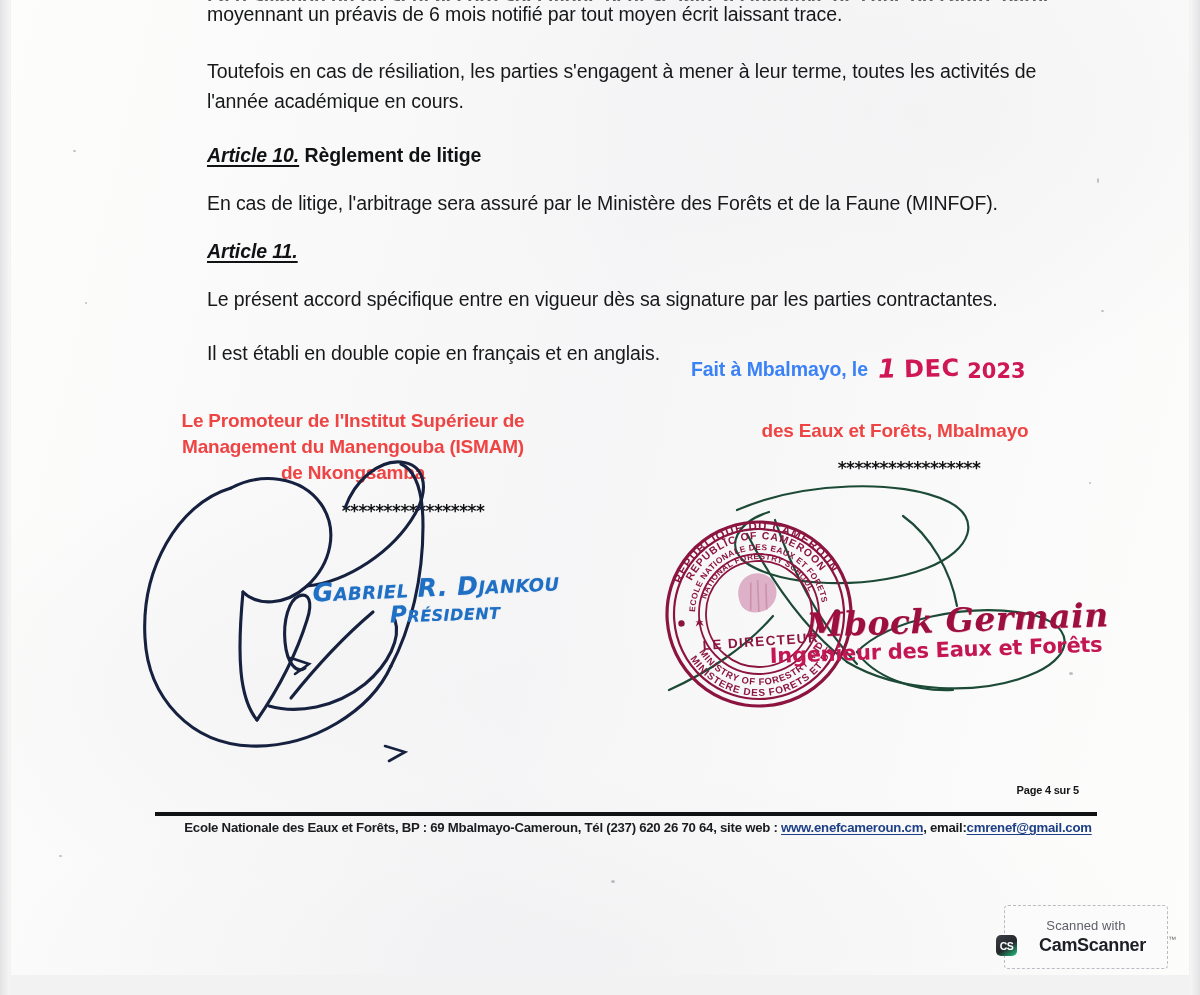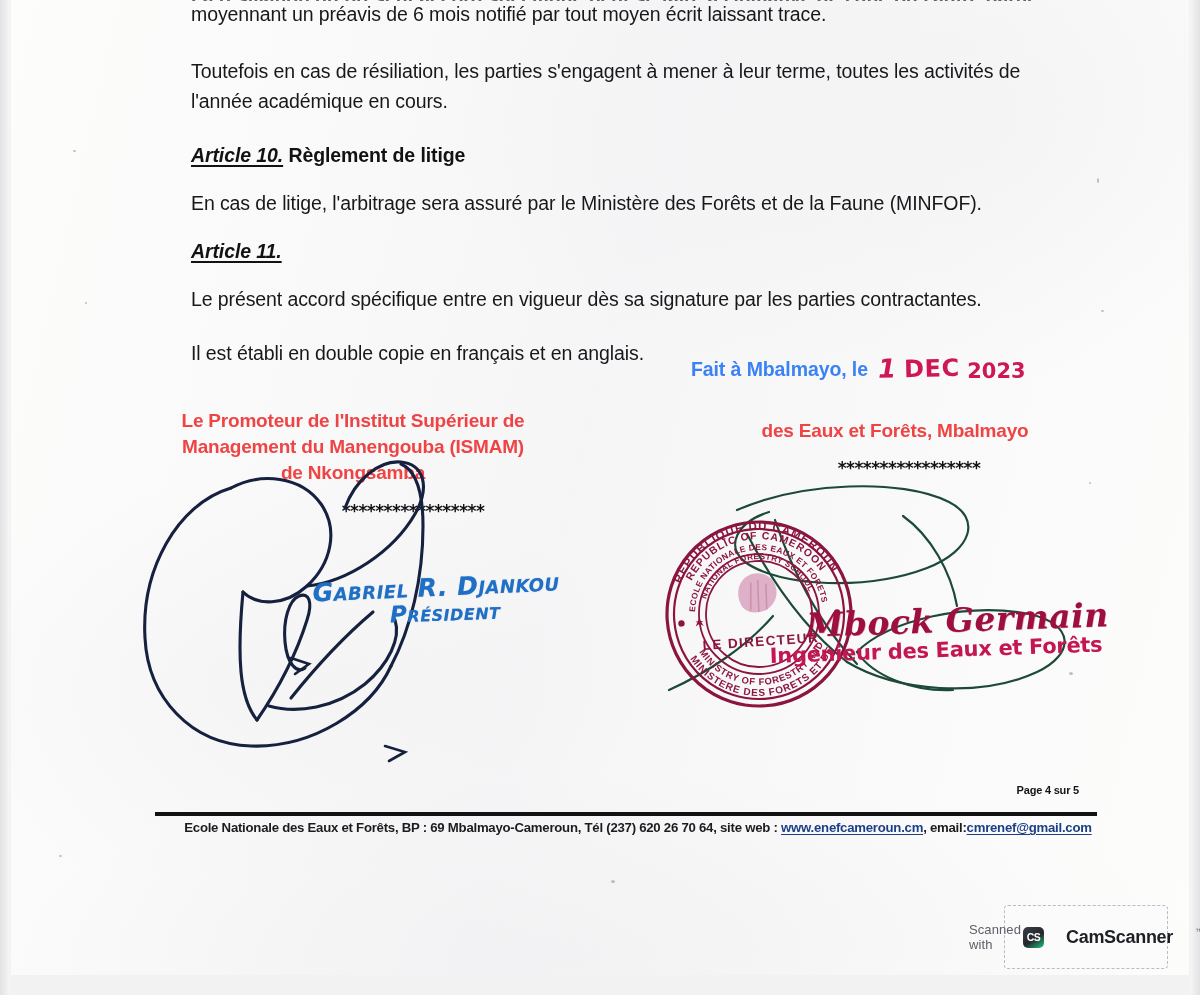--- a/index.html
+++ b/index.html
@@ -55,21 +55,21 @@
   .speck {
     position: absolute;
     background: #8d8d93;
     border-radius: 50%;
     opacity: .55;
   }
 
   
   .doc-body {
     position: absolute;
-    left: 180px;
+    left: 196px;
     top: 0;
     width: 862px;
   }
   .para {
     font-family: "Liberation Sans", sans-serif;
     font-size: 19.5px;
     line-height: 1.5;
     color: #17181a;
     letter-spacing: -0.1px;
     margin: 0;
@@ -314,20 +314,21 @@
   .camscanner {
     position: absolute;
     left: 1004px;
     top: 905px;
     width: 162px;
     height: 62px;
     border: 1px dashed #b9bcc2;
     border-radius: 4px;
     background: #fbfbfc;
     display: flex;
+    flex-direction: column;
     align-items: center;
     justify-content: center;
     gap: 2px;
   }
   .camscanner .cs-top {
     font-size: 13px;
     color: #5d6067;
     letter-spacing: .1px;
   }
   .camscanner .cs-bottom {

